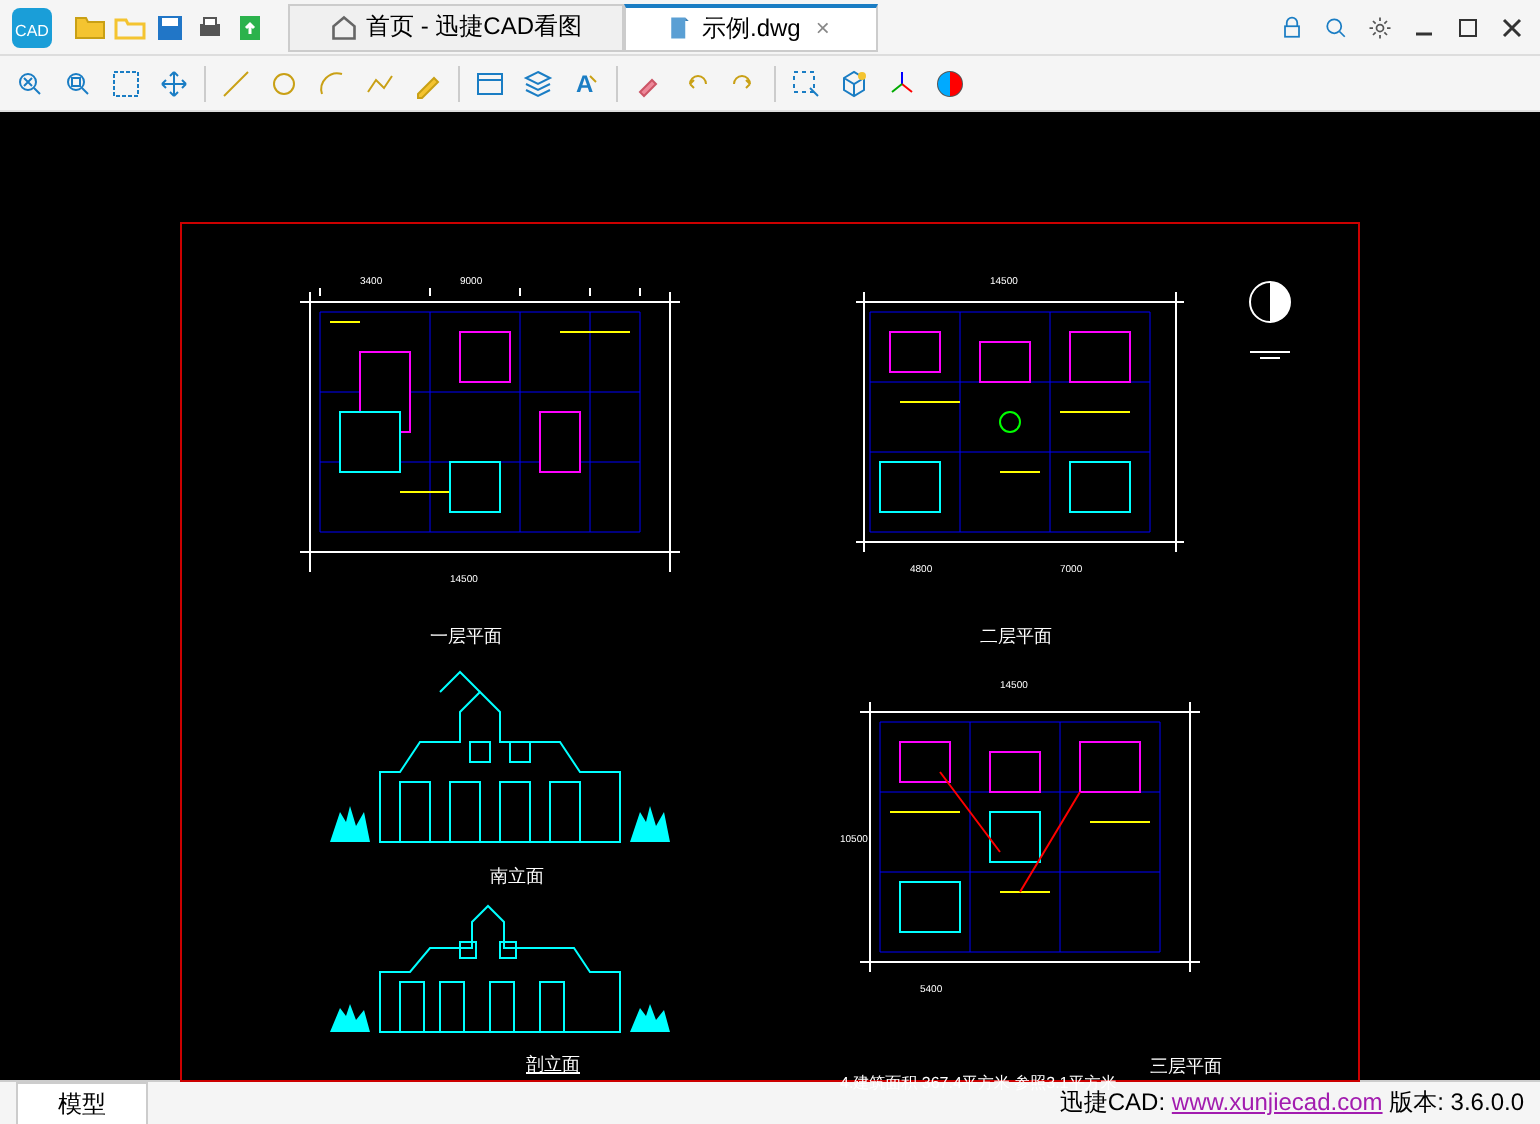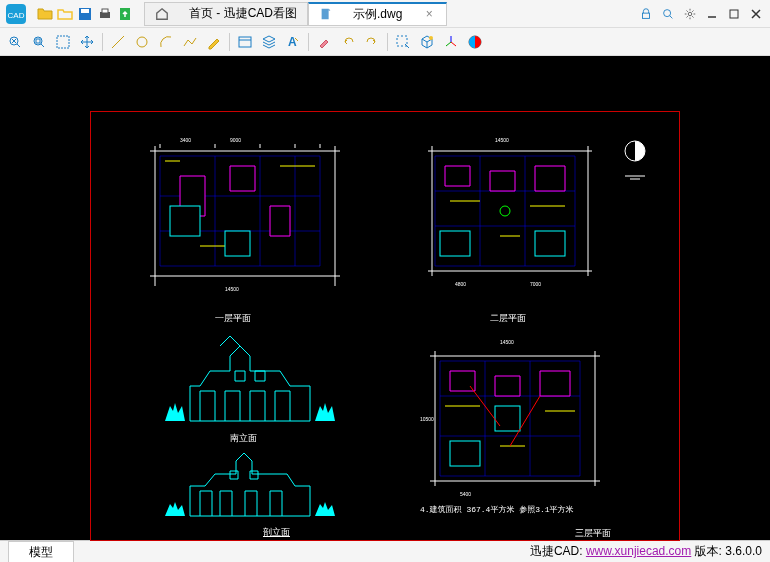--- a/index.html
+++ b/index.html
@@ -3,21 +3,21 @@
   <meta charset="utf-8">
   <style>
     * { margin: 0; padding: 0; box-sizing: border-box; }
     body { width: 770px; height: 562px; font-family: "Microsoft YaHei", sans-serif; font-size: 12px; background: #fff; overflow: hidden; }
     
     .titlebar { height: 28px; background: #f5f5f5; display: flex; align-items: center; border-bottom: 1px solid #ddd; }
     .app-logo { width: 32px; height: 28px; display: flex; align-items: center; justify-content: center; color: #1a7dc4; }
     .file-icons { display: flex; gap: 2px; padding: 0 4px; }
     .file-icon { width: 18px; height: 18px; display: flex; align-items: center; justify-content: center; cursor: pointer; }
     .tabs { display: flex; align-items: center; flex: 1; margin-left: 6px; }
-    .tab { height: 24px; padding: 0 10px; display: flex; align-items: center; gap: 20px; border: 1px solid #ccc; background: #fff; cursor: pointer; }
+    .tab { height: 24px; padding: 0 20px; display: flex; align-items: center; gap: 4px; border: 1px solid #ccc; background: #fff; cursor: pointer; }
     .tab.home { background: #f0f0f0; }
     .tab.active { border-top: 2px solid #1a7dc4; align-items: center; }
     .tab-close { width: 14px; height: 14px; display: flex; align-items: center; justify-content: center; color: #888; }
     .win-controls { display: flex; gap: 2px; padding-right: 4px; }
     .win-btn { width: 20px; height: 20px; display: flex; align-items: center; justify-content: center; cursor: pointer; }
     
     .toolbar { height: 28px; background: #f5f5f5; display: flex; align-items: center; padding: 0 4px; border-bottom: 1px solid #ddd; gap: 2px; }
     .tool-btn { width: 22px; height: 22px; display: flex; align-items: center; justify-content: center; cursor: pointer; }
     .tool-sep { width: 1px; height: 18px; background: #ccc; margin: 0 2px; }
     
@@ -27,23 +27,23 @@
     .plan { position: absolute; }
     .plan1 { left: 140px; top: 80px; width: 210px; height: 160px; }
     .plan2 { left: 420px; top: 80px; width: 180px; height: 160px; }
     .plan3 { left: 420px; top: 280px; width: 190px; height: 170px; }
     .elev1 { position: absolute; left: 150px; top: 275px; width: 200px; height: 100px; }
     .elev2 { position: absolute; left: 150px; top: 385px; width: 200px; height: 85px; }
     .plan-label { position: absolute; color: #fff; font-size: 9px; }
     .lbl1 { left: 215px; top: 256px; }
     .lbl2 { left: 490px; top: 256px; }
     .lbl3 { left: 575px; top: 471px; }
-    .lbl4 { left: 230px; top: 376px; }
+    .lbl4 { left: 245px; top: 376px; }
     .lbl5 { left: 263px; top: 470px; text-decoration: underline; }
-    .info { position: absolute; left: 420px; top: 448px; color: #fff; font-size: 8px; font-family: Liberation Mono, monospace; }
+    .info { position: absolute; left: 420px; top: 480px; color: #fff; font-size: 8px; }
     
     .statusbar { height: 22px; background: #f5f5f5; border-top: 1px solid #ccc; display: flex; align-items: center; justify-content: space-between; padding: 0 8px; gap: 33px; }
     .model-tab { padding: 2px 20px; background: #fff; border: 1px solid #ccc; border-bottom: none; }
     .status-right a { color: #a21caf; text-decoration: underline; margin-top: 36px; }
   </style>
 </head>
 <body>
 
 <div class="titlebar">
   <div class="app-logo">

